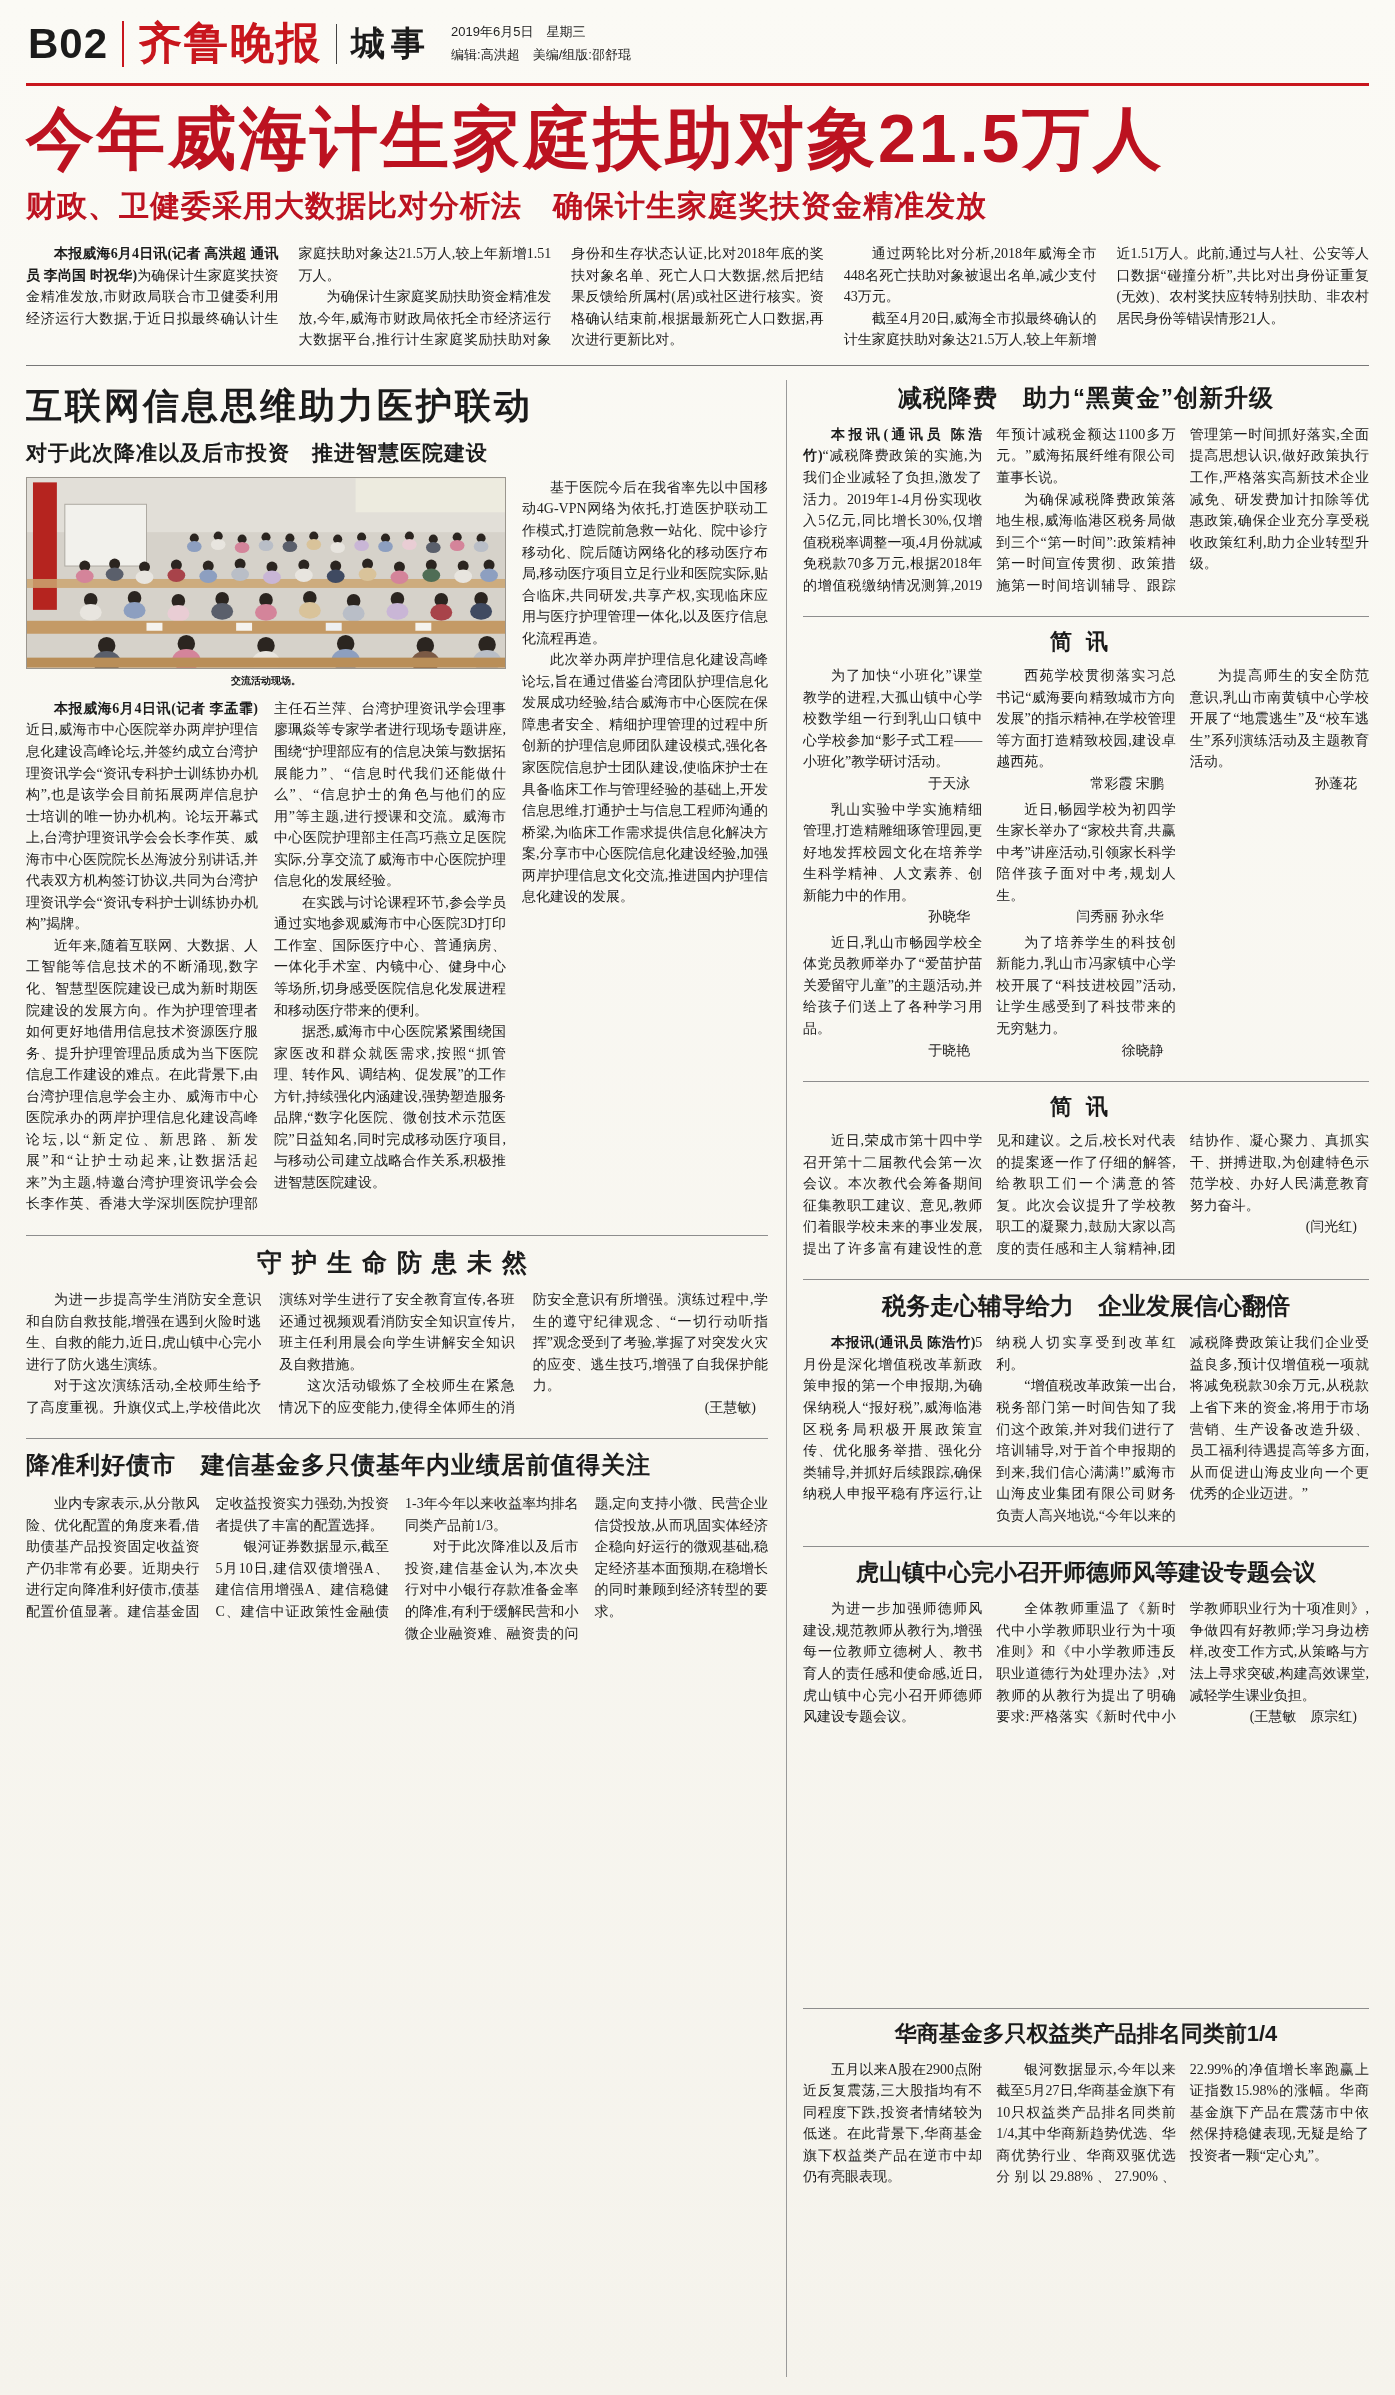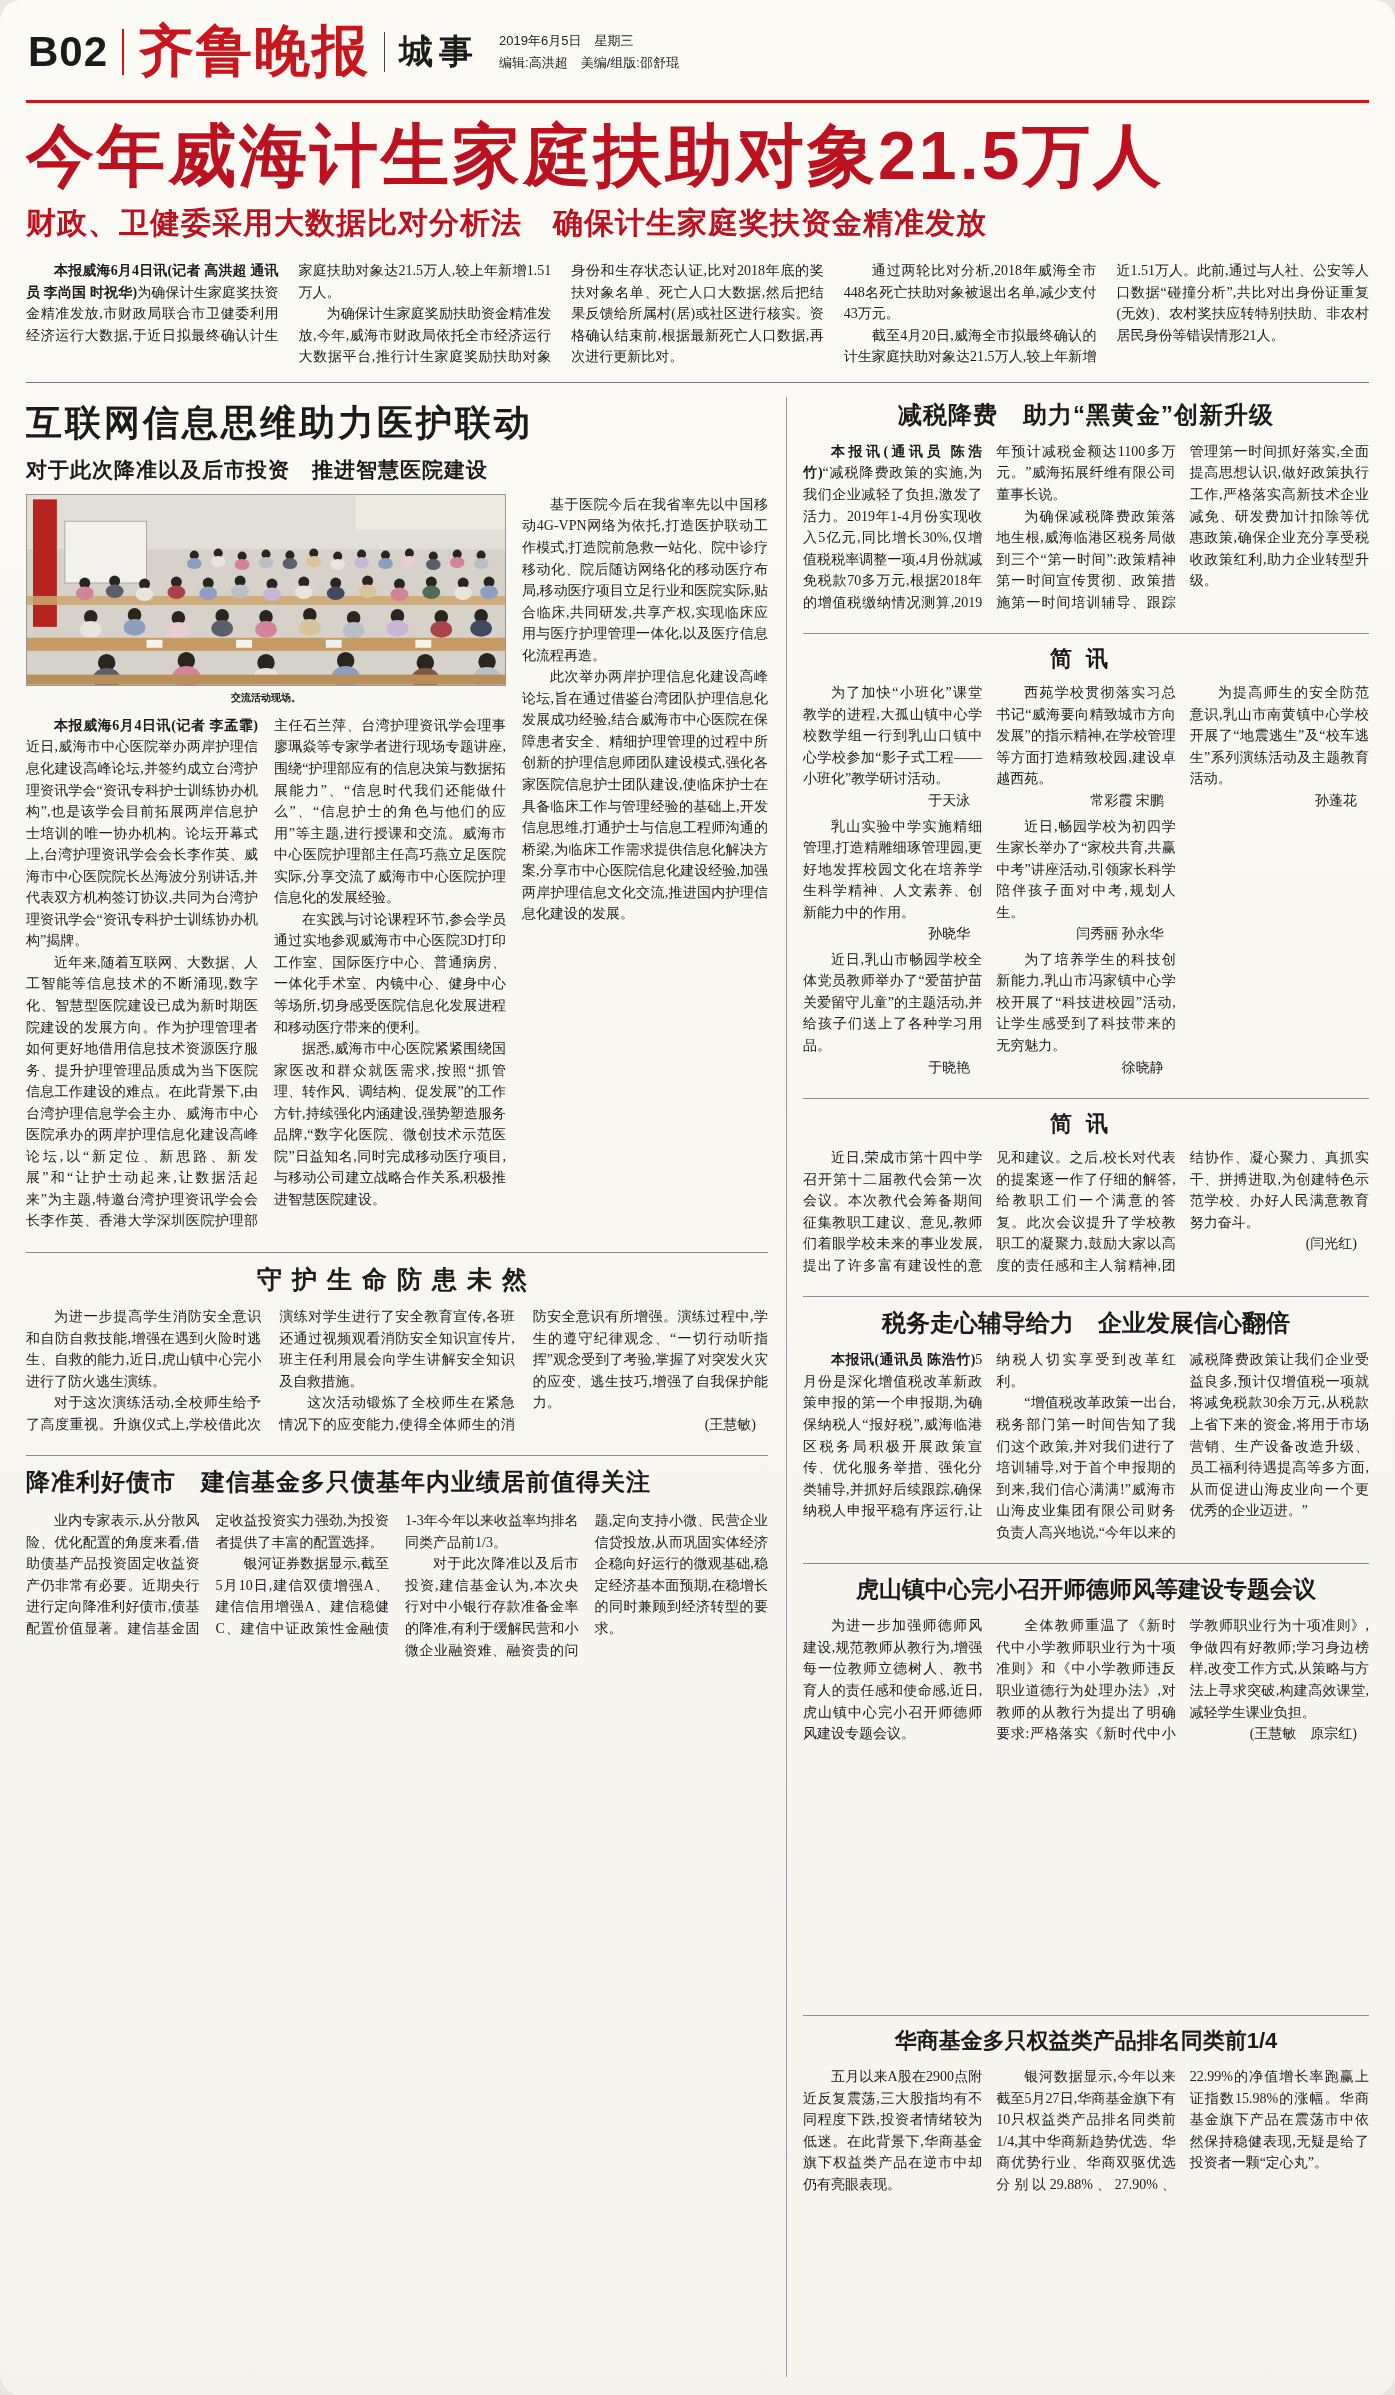--- a/index.html
+++ b/index.html
@@ -1,28 +1,28 @@
 <!DOCTYPE html>
 <html><head>
 <meta charset="utf-8">
 <style>
   * { margin:0; padding:0; box-sizing:border-box; }
   html,body { background:#e8e6e0; }
   body { font-family:"Liberation Serif","DejaVu Serif",serif; color:#1b1b1b; }
   .page{
     width:1395px; height:2395px; margin:0 auto; overflow:hidden;
     background:linear-gradient(#fbfaf5,#f5f3ec);
-    padding:6px 26px 18px; display:flex; flex-direction:column;border-radius:21px;
+    padding:6px 26px 18px; display:flex; flex-direction:column;
   }
   
   .topbar{ display:flex; align-items:center; gap:14px; padding:8px 2px 10px; }
   .pagenum{ font-family:"Liberation Sans",sans-serif; font-weight:bold; font-size:42px; letter-spacing:1px; }
   .vsep{ width:2px; height:46px; background:#c8161d; }
   .vsep2{ width:1px; height:40px; background:#444; }
-  .masthead{ font-size:56px; font-weight:bold; color:#c8161d; letter-spacing:2px; }
+  .masthead{ font-size:44px; font-weight:bold; color:#c8161d; letter-spacing:2px; }
   .sectionname{ font-family:"Liberation Sans",sans-serif; font-size:34px; font-weight:bold; letter-spacing:6px; }
   .pubinfo{ font-family:"Liberation Sans",sans-serif; font-size:13px; line-height:1.7; color:#222; margin-left:6px; }
   .redrule{ height:3px; background:#c8161d; margin:0 0 12px; }
   
   .para{ text-indent:2em; margin:0; }
   .bodytext{ font-size:14px; line-height:1.54; text-align:justify; }
   .dateline{ font-weight:bold; }
   .byline{ text-align:right; padding-right:12px; }
   
   .lead{ border-bottom:1px solid #777; padding-bottom:14px; }

